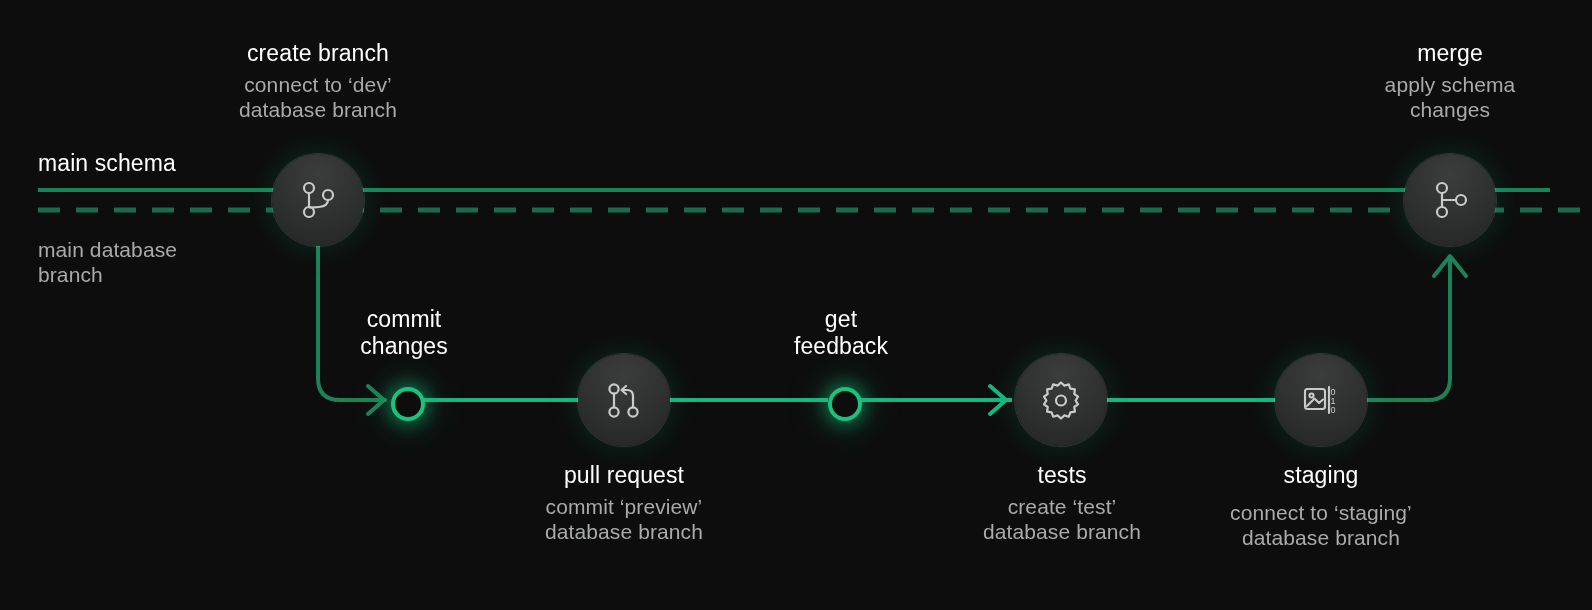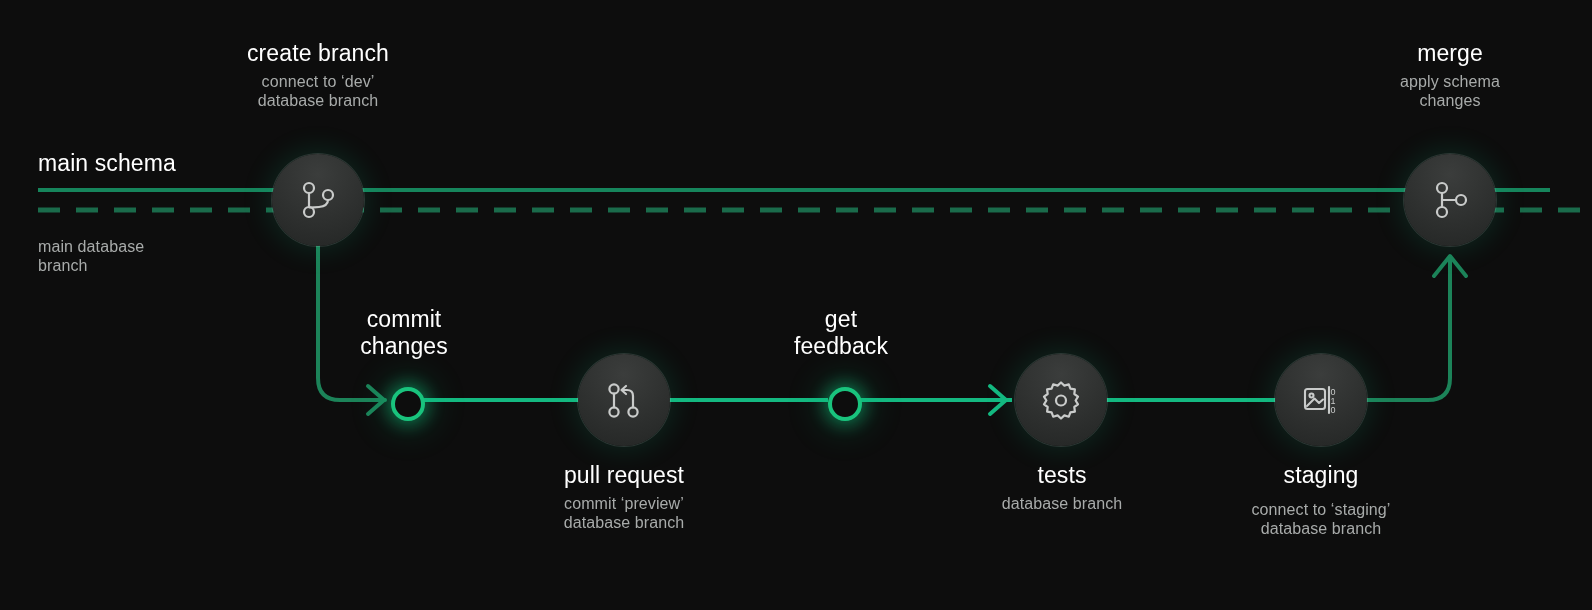--- a/index.html
+++ b/index.html
@@ -6,21 +6,21 @@
   body{
     width:1592px;height:610px;position:relative;overflow:hidden;
     font-family:"Liberation Sans","DejaVu Sans",sans-serif;
     background:#0d0d0d;color:#fff;
   }
   .stage{position:absolute;inset:0;}
   svg.wires{position:absolute;left:0;top:0;width:1592px;height:610px;}
 
   .label{position:absolute;text-align:center;line-height:1.18;pointer-events:none;}
   .title{font-size:23px;font-weight:400;color:#ffffff;letter-spacing:.1px;white-space:nowrap;}
-  .sub{font-size:16px;font-weight:400;color:#a8abaa;letter-spacing:.1px;}
+  .sub{font-size:21px;font-weight:400;color:#a8abaa;letter-spacing:.1px;}
   .sub div{white-space:nowrap;}
 
   .label.left{text-align:left;}
 
   
   .node{
     position:absolute;width:92px;height:92px;border-radius:50%;
     background:radial-gradient(circle at 50% 22%,#3b3d3c 0%,#313332 42%,#232524 100%);
     box-shadow:0 0 0 1px rgba(255,255,255,0.13),0 0 26px 6px rgba(16,185,129,0.13);
     display:flex;align-items:center;justify-content:center;
@@ -150,20 +150,21 @@
                  L37.6 23.5 L40 27.4 L36.3 30 L36.9 34.6 L32.4 35.4 L30.8 39.7 L26.4 38.4
                  L23 41.5 L19.6 38.4 L15.2 39.7 L13.6 35.4 L9.1 34.6 L9.7 30 L6 27.4
                  L8.4 23.5 L6 19.6 L9.7 17 L9.1 12.4 L13.6 11.6 L15.2 7.3 L19.6 8.6 Z" stroke-linejoin="round"></path>
         <circle cx="23" cy="23.5" r="5"></circle>
       </svg>
     </span>
   </div>
   <div class="label" style="left:912px;top:462px;width:300px;">
     <div class="title">tests</div>
     <div class="sub" style="margin-top:6px;">
+      <div>create ‘test’</div>
       <div>database branch</div>
     </div>
   </div>
 
   <div class="node" style="left:1275px;top:354px;">
     <span>
       <svg width="46" height="46" viewBox="0 0 46 46" fill="none" stroke="#c9cbca" stroke-width="2.1">
         <rect x="7" y="12" width="20" height="20" rx="2.5"></rect>
         <circle cx="13.5" cy="18.5" r="2"></circle>
         <path d="M9 29 L16.5 21.5 L21 26 L25 22.5" stroke-linecap="round" stroke-linejoin="round"></path>

